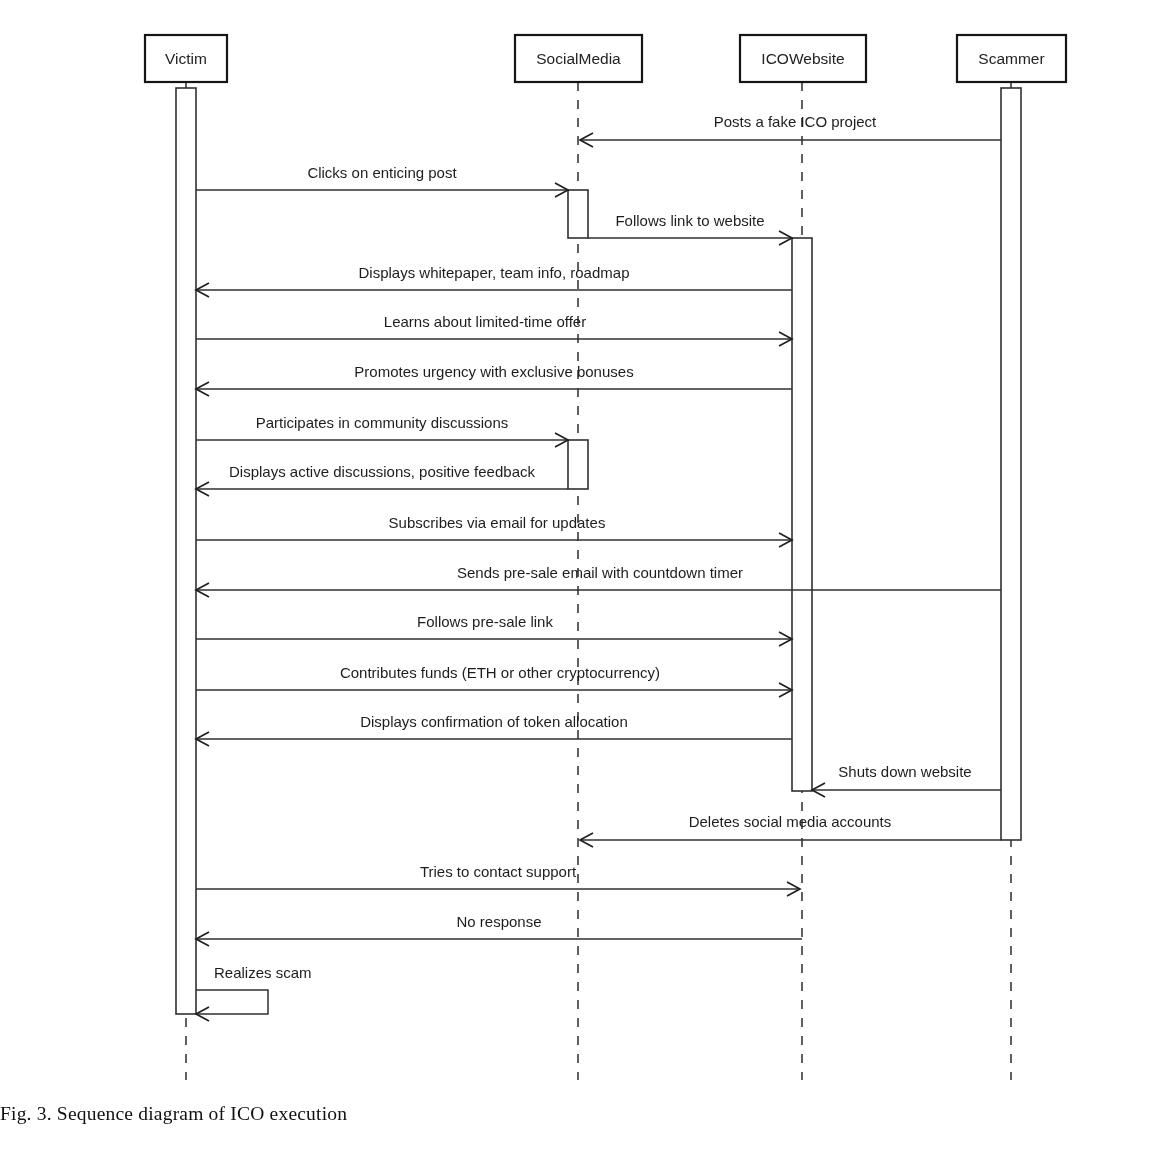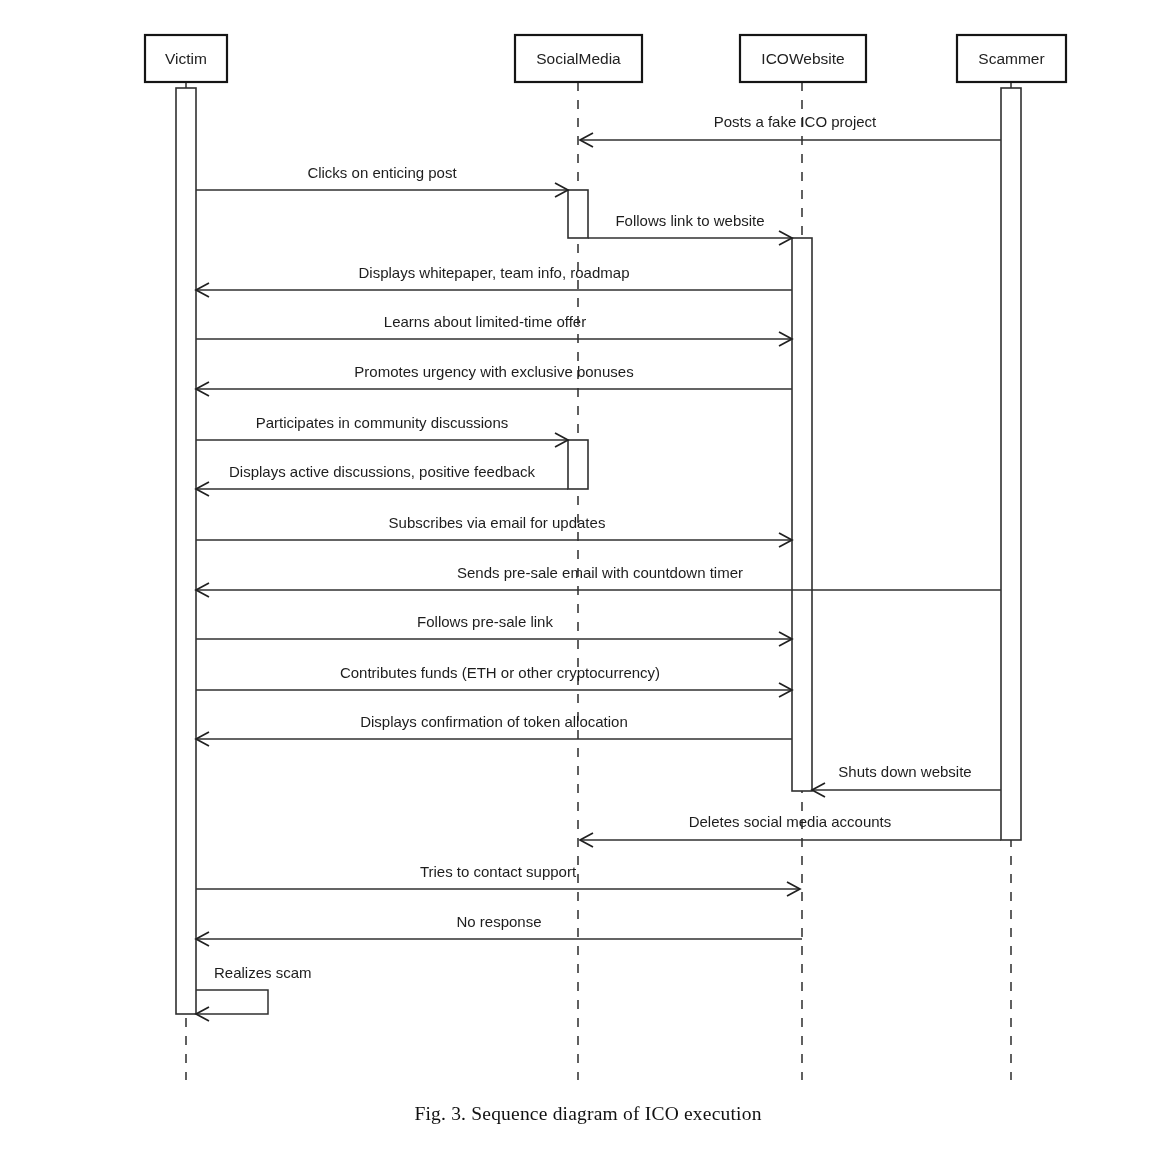--- a/index.html
+++ b/index.html
@@ -67,21 +67,21 @@
     font-size: 15px;
     fill: #1d1d1d;
   }
   .msg-label.anchor-mid { text-anchor: middle; }
   .msg-label.anchor-start { text-anchor: start; }
   .fig-caption {
     position: absolute;
     left: 0;
     top: 1103px;
     width: 1176px;
-    text-align: center;
+    text-align: left;
     font-family: "Liberation Serif", serif;
     font-size: 19.5px;
     color: #111111;
     letter-spacing: 0.2px;
   }
 </style>
 </head>
 <body>
 
 <div id="diagram-root">

